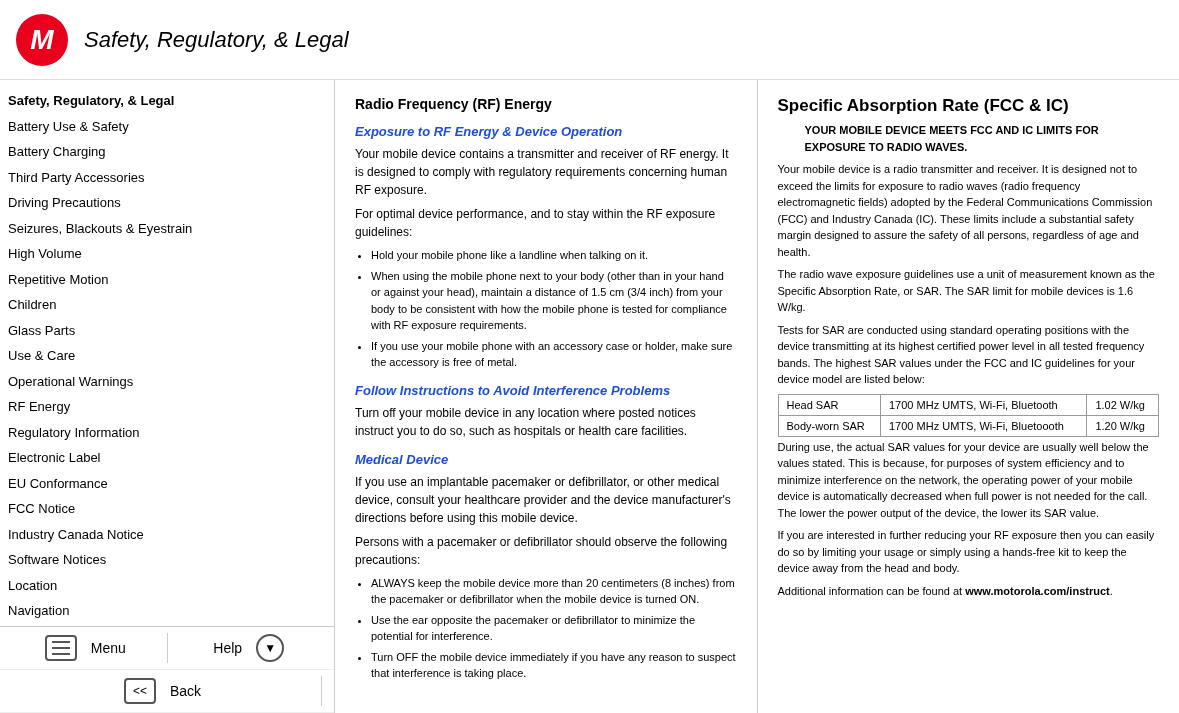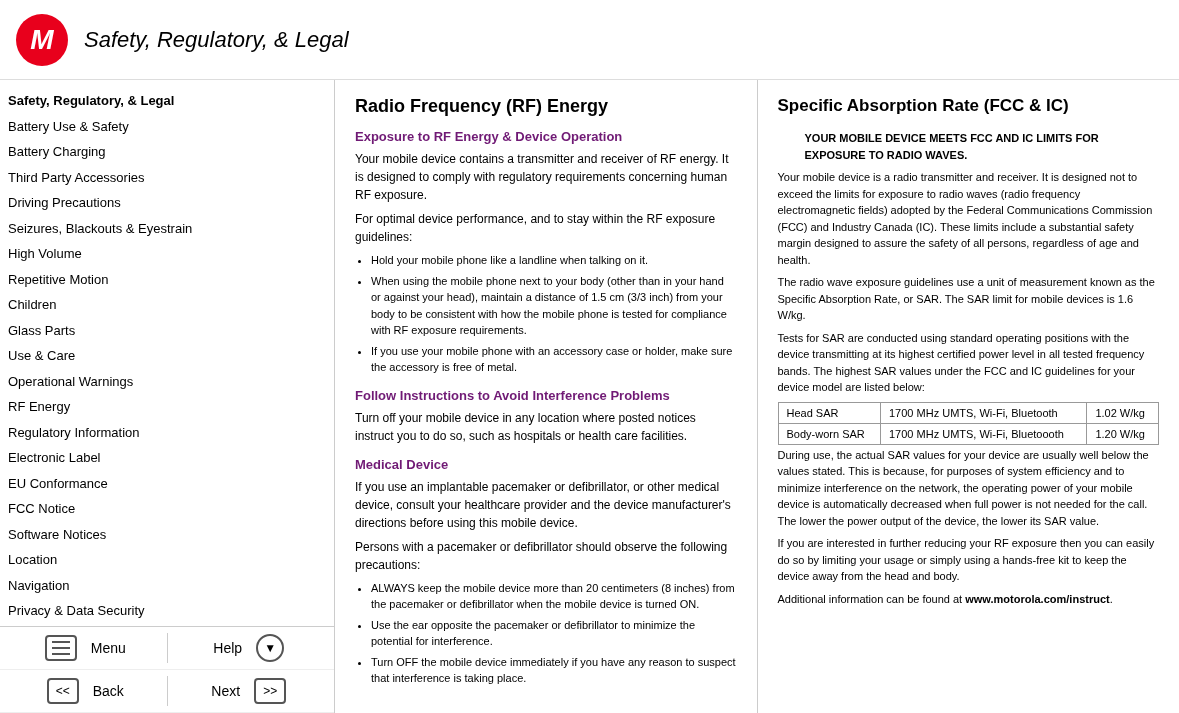--- a/index.html
+++ b/index.html
@@ -132,31 +132,32 @@
 
     
     .content-center {
       flex: 1;
       overflow-y: auto;
       padding: 16px 20px;
       border-right: 1px solid #ccc;
       max-width: 430px;
     }
     .content-center h2 {
-      font-size: 18px;
+      font-size: 14px;
       font-weight: bold;
       color: #000;
       margin-bottom: 10px;
     }
     .content-center h3 {
       font-size: 13px;
       font-weight: bold;
-      color: #701a75;
+      color: #1d4ed8;
       margin-bottom: 6px;
       margin-top: 12px;
+      font-style: italic;
     }
     .content-center p {
       font-size: 12px;
       color: #000;
       line-height: 1.5;
       margin-bottom: 6px;
     }
     .content-center ul {
       margin: 6px 0 6px 16px;
     }
@@ -170,21 +171,21 @@
     
     .content-right {
       flex: 1;
       overflow-y: auto;
       padding: 16px 20px;
     }
     .content-right h2 {
       font-size: 17px;
       font-weight: bold;
       color: #000;
-      margin-bottom: 14px;
+      margin-bottom: 6px;
     }
     .content-right p {
       font-size: 11px;
       color: #000;
       line-height: 1.5;
       margin-bottom: 6px;
     }
     .bold-uppercase {
       font-size: 13px;
       font-weight: bold;
@@ -237,20 +238,21 @@
         <div class="nav-item">Repetitive Motion</div>
         <div class="nav-item">Children</div>
         <div class="nav-item">Glass Parts</div>
         <div class="nav-item">Use &amp; Care</div>
         <div class="nav-item">Operational Warnings</div>
         <div class="nav-item">RF Energy</div>
         <div class="nav-item">Regulatory Information</div>
         <div class="nav-item">Electronic Label</div>
         <div class="nav-item">EU Conformance</div>
         <div class="nav-item">FCC Notice</div>
+        <div class="nav-item">Industry Canada Notice</div>
         <div class="nav-item">Software Notices</div>
         <div class="nav-item">Location</div>
         <div class="nav-item">Navigation</div>
         <div class="nav-item">Privacy &amp; Data Security</div>
       </div>
     <div class="sidebar-footer">
       <div class="footer-row">
         <div class="footer-btn">
           <div class="btn-icon-box">
             <svg width="18" height="14" viewBox="0 0 18 14">
@@ -266,37 +268,33 @@
           <span>Help</span>
           <div class="btn-icon-circle">▼</div>
         </div>
       </div>
       <div class="footer-row">
         <div class="footer-btn">
           <div class="btn-icon-box" style="font-size:12px;">&lt;&lt;</div>
           <span>Back</span>
         </div>
         <div class="footer-divider"></div>
-        <div class="footer-btn">
-          <span>Next</span>
-          <div class="btn-icon-box" style="font-size:12px;">&gt;&gt;</div>
-        </div>
       </div>
     </div>
   </div>
 
   <div class="content-center">
     <h2>Radio Frequency (RF) Energy</h2>
 
     <h3>Exposure to RF Energy &amp; Device Operation</h3>
     <p>Your mobile device contains a transmitter and receiver of RF energy. It is designed to comply with regulatory requirements concerning human RF exposure.</p>
     <p>For optimal device performance, and to stay within the RF exposure guidelines:</p>
     <ul>
     <li>Hold your mobile phone like a landline when talking on it.</li>
-        <li>When using the mobile phone next to your body (other than in your hand or against your head), maintain a distance of 1.5 cm (3/3 inch) from your body to be consistent with how the mobile phone is tested for compliance with RF exposure requirements.</li>
+        <li>When using the mobile phone next to your body (other than in your hand or against your head), maintain a distance of 1.5 cm (3/4 inch) from your body to be consistent with how the mobile phone is tested for compliance with RF exposure requirements.</li>
         <li>If you use your mobile phone with an accessory case or holder, make sure the accessory is free of metal.</li>
       </ul>
 
     <h3>Follow Instructions to Avoid Interference Problems</h3>
     <p>Turn off your mobile device in any location where posted notices instruct you to do so, such as hospitals or health care facilities.</p>
 
     <h3>Medical Device</h3>
     <p>If you use an implantable pacemaker or defibrillator, or other medical device, consult your healthcare provider and the device manufacturer's directions before using this mobile device.</p>
     <p>Persons with a pacemaker or defibrillator should observe the following precautions:</p>
     <ul>

